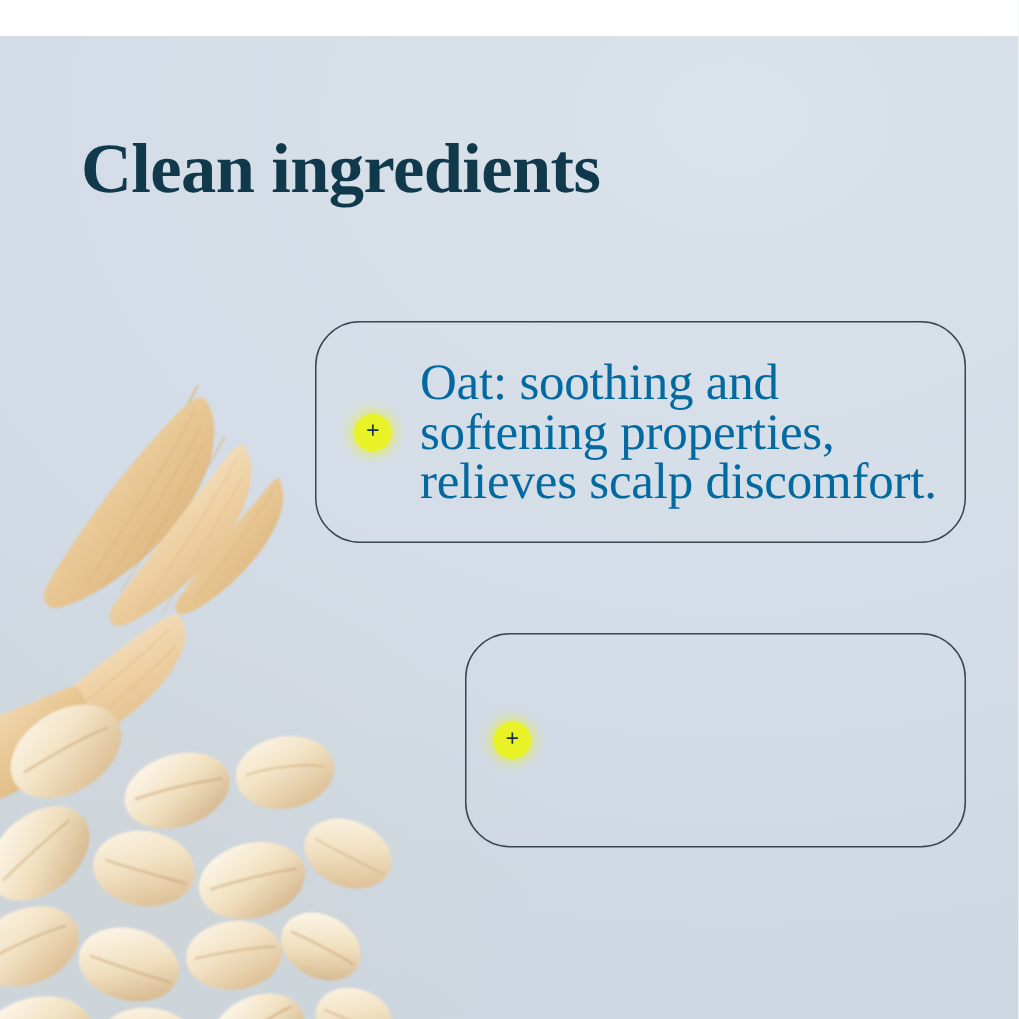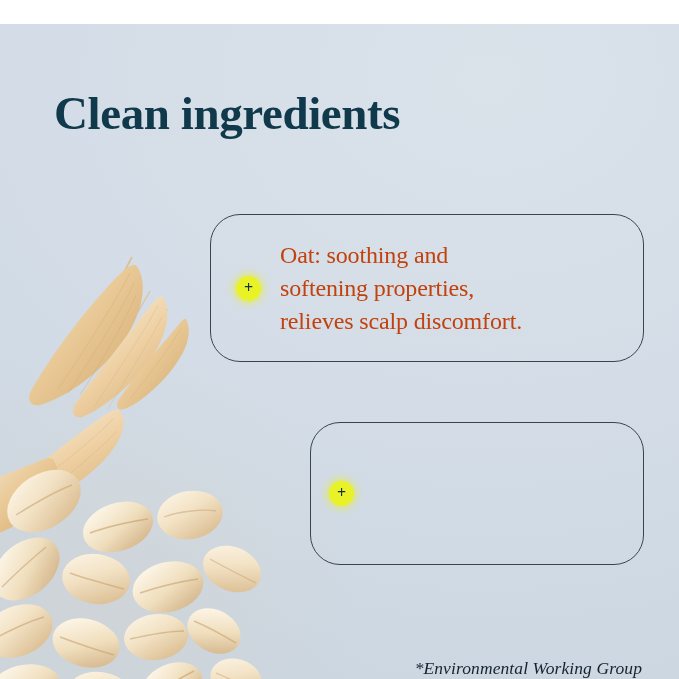--- a/index.html
+++ b/index.html
@@ -80,23 +80,23 @@
     font-size: 16px;
     font-weight: 700;
     line-height: 1;
     padding-bottom: 1px;
     box-sizing: border-box;
   }
   #card-1 .badge { margin-left: 25px; }
   #card-2 .badge { margin-left: 18px; }
 
   .card-text {
-    font-size: 24px;
+    font-size: 34px;
     line-height: 33px;
-    color: #c2410c;
+    color: #0369a1;
     letter-spacing: -0.15px;
     white-space: pre-line;
   }
   #card-1 .card-text { margin-left: 19px; }
   #card-2 .card-text { margin-left: 19px; }
 
   
   #footnote {
     position: absolute;
     right: 37px;
@@ -245,15 +245,14 @@
     <div class="badge">+</div>
     <div class="card-text">Oat: soothing  and
 softening properties,
 relieves scalp discomfort.</div>
   </div>
 
   <div class="card" id="card-2">
     <div class="badge">+</div>
   </div>
 
-  <div id="footnote">*Environmental Working Group</div>
 
 </div>
 
 </body></html>

